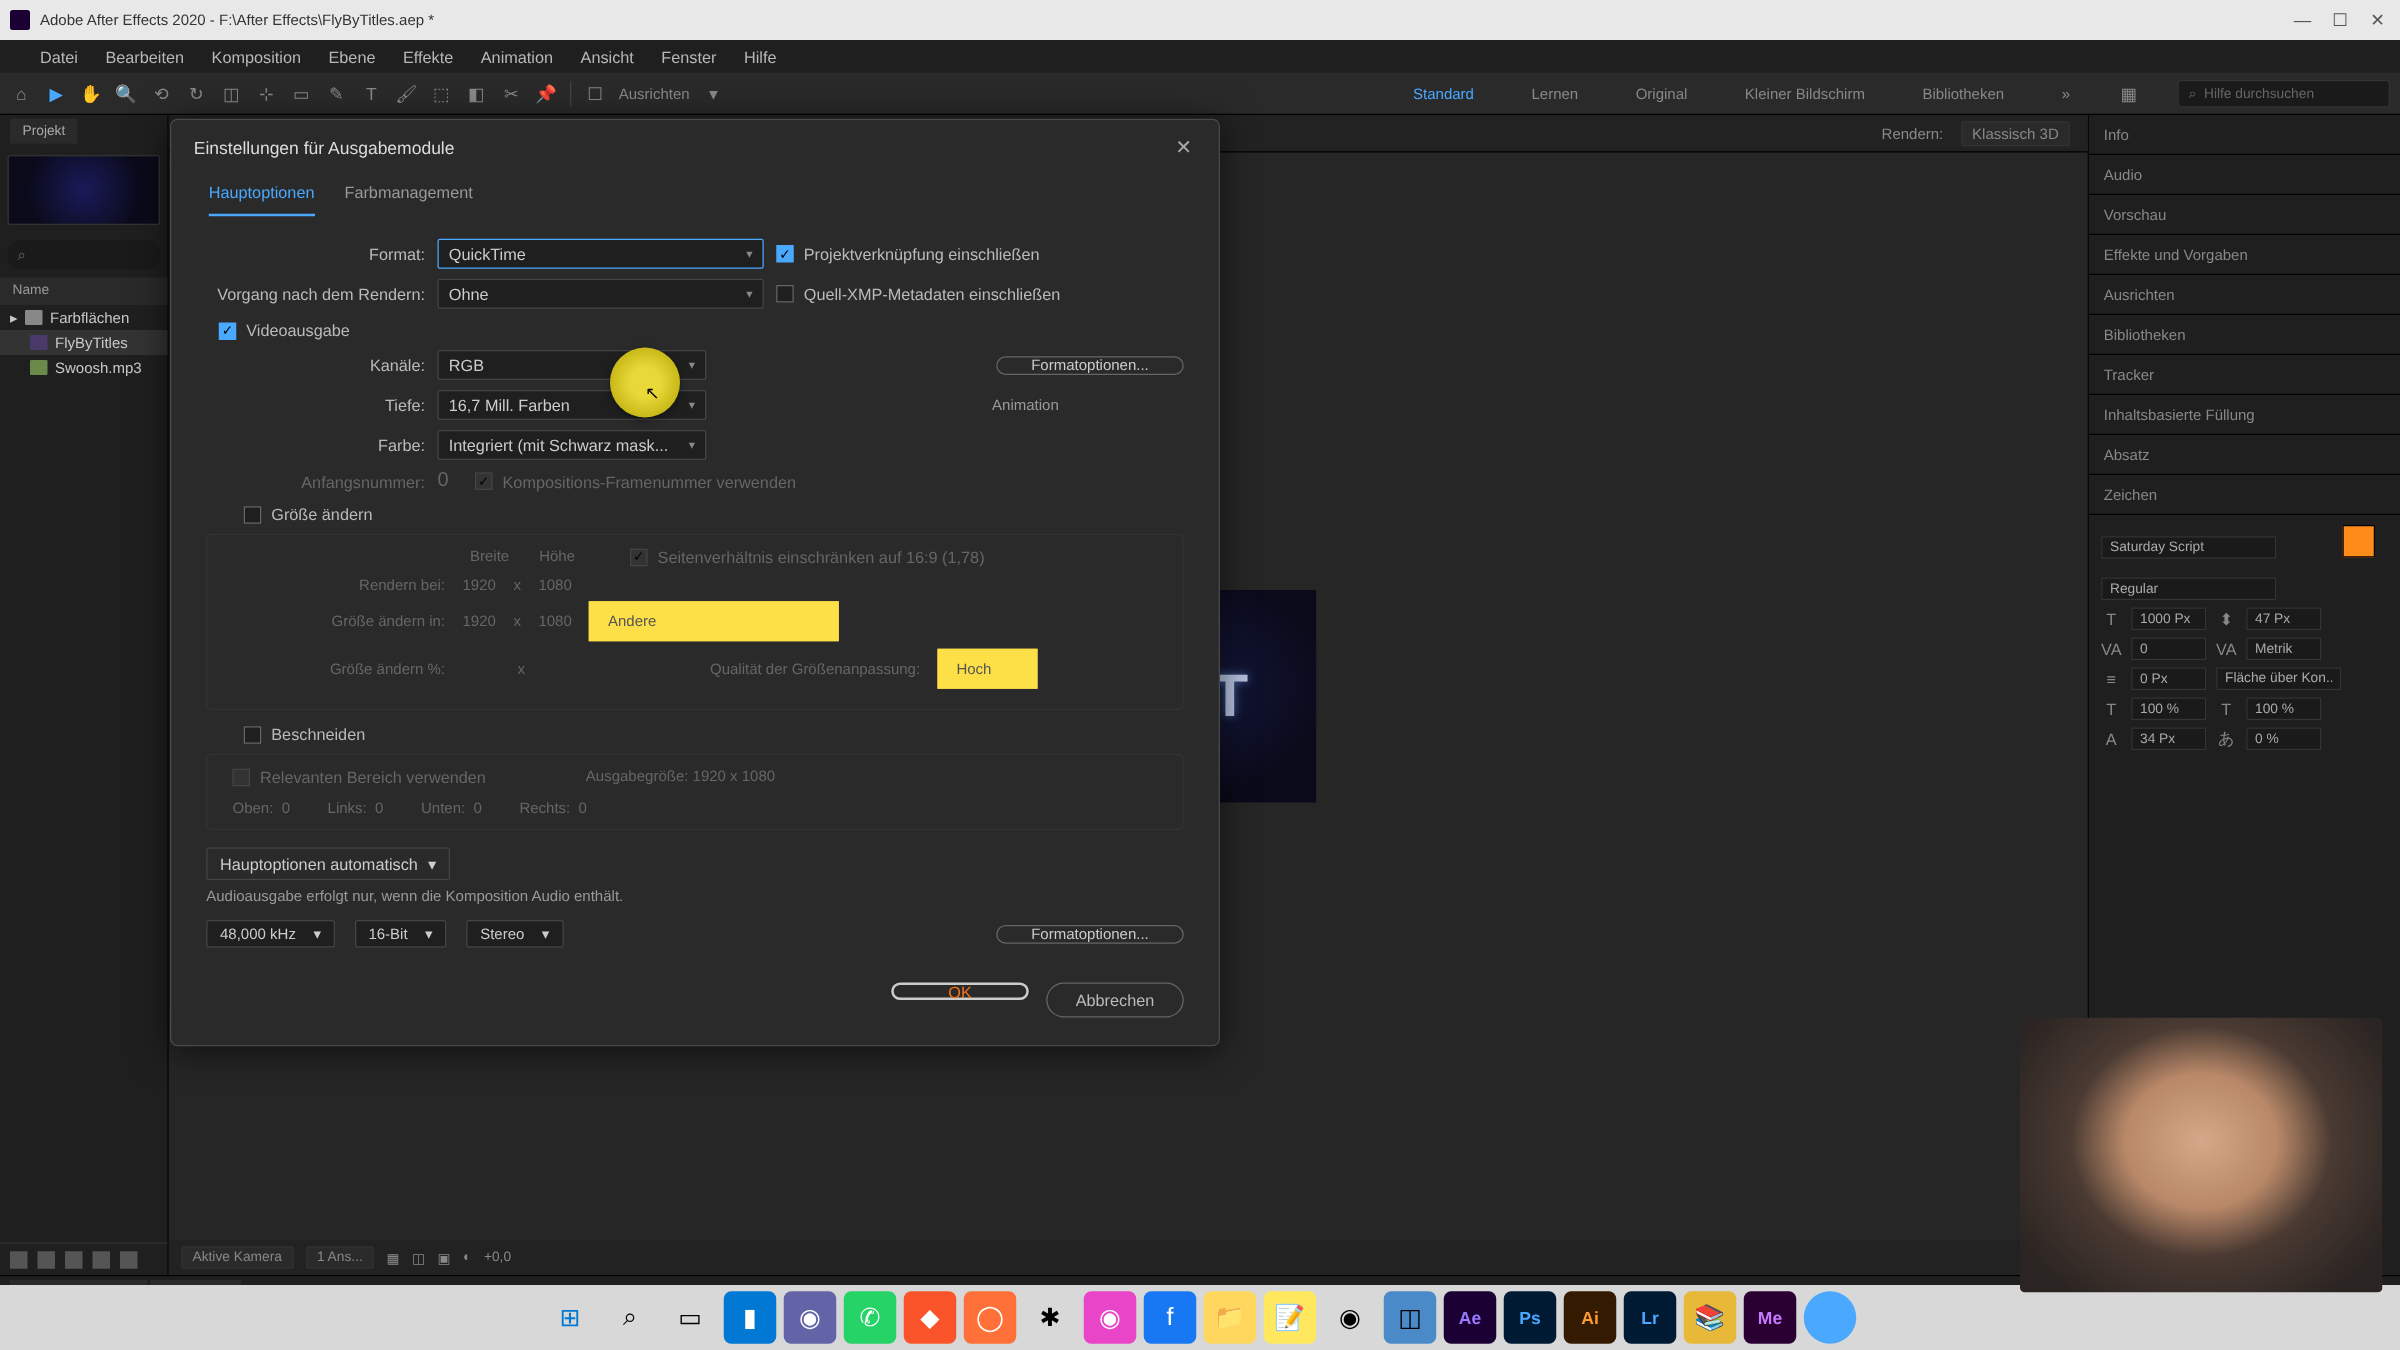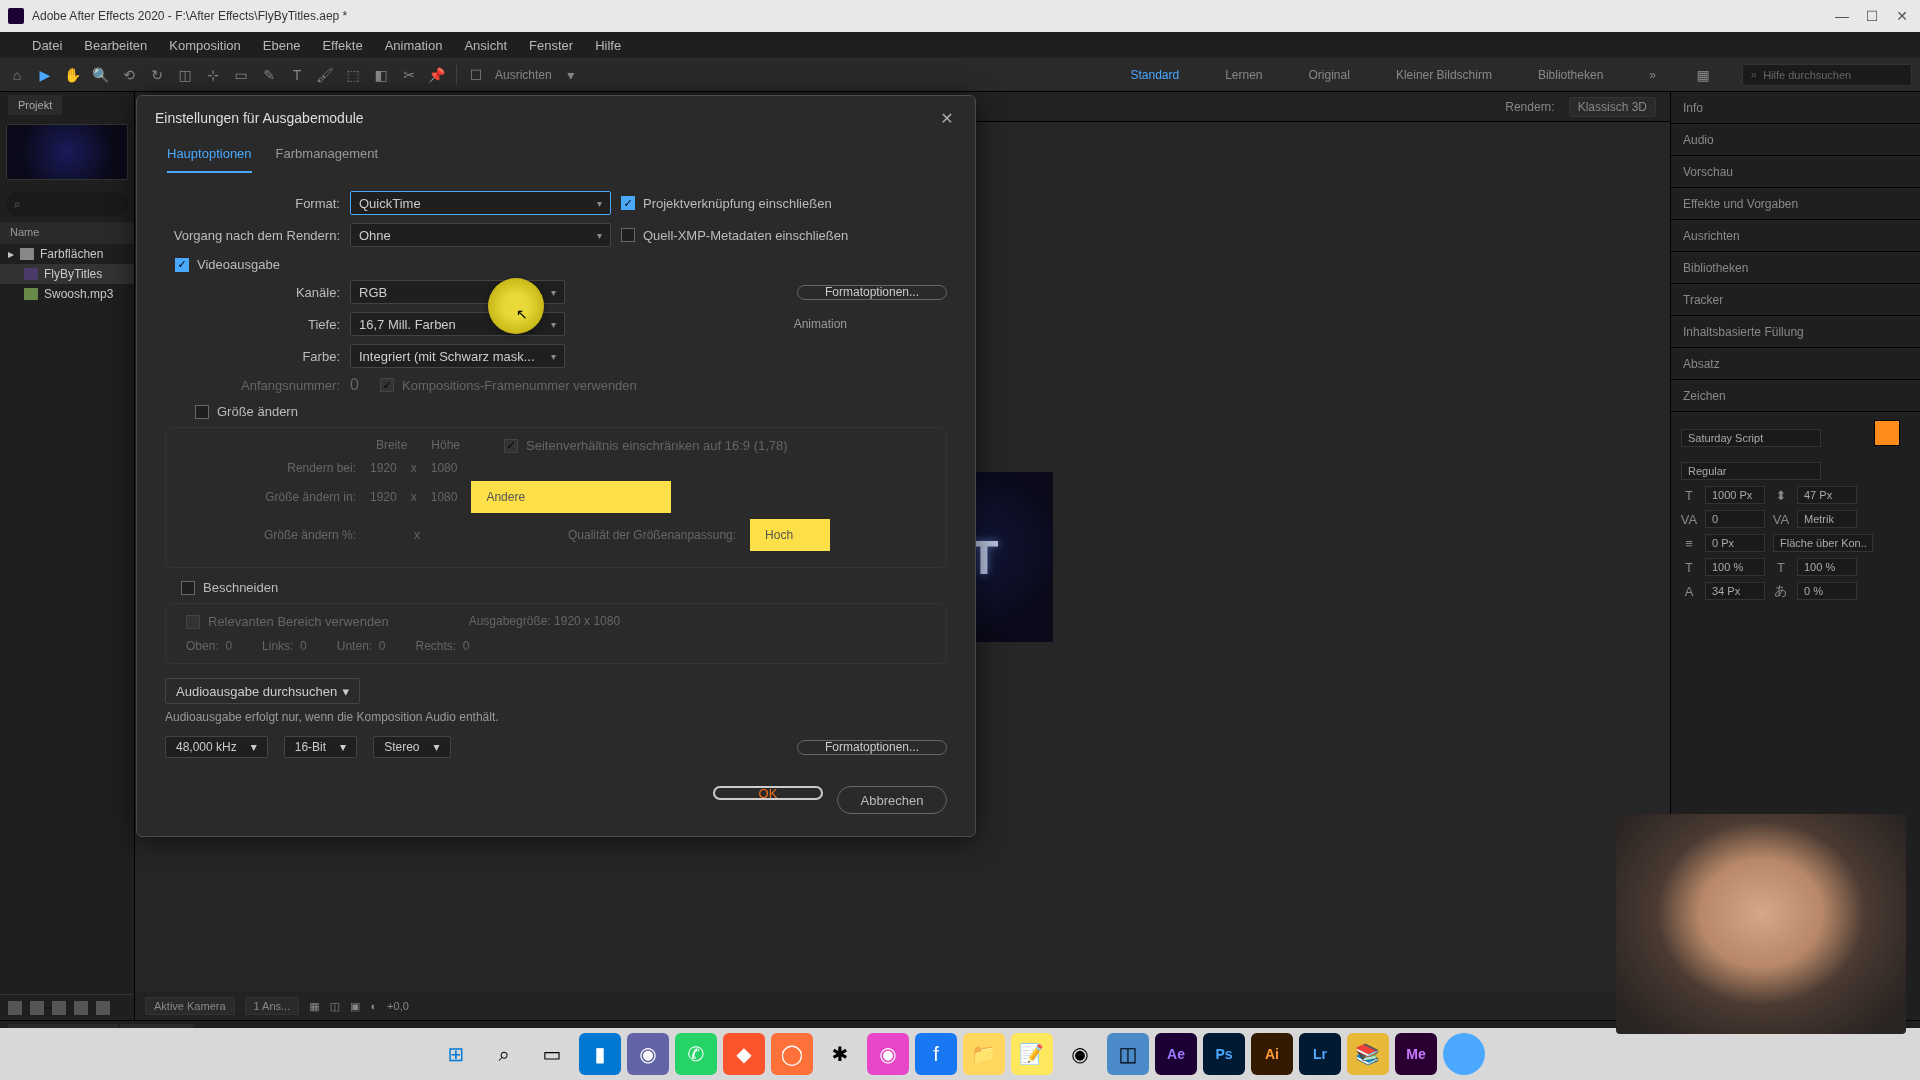--- a/index.html
+++ b/index.html
@@ -434,42 +434,42 @@
       <div class="dim-row">
           <span class="lbl">Größe ändern %:</span>
           <span style="width:30px"></span>
           <span>x</span>
           <span style="width:120px"></span>
           <span>Qualität der Größenanpassung:</span>
           <div class="dim-drop" style="width:80px">Hoch</div>
         </div>
     </div>
 
-    <div class="section-chk" style="margin-left:16px">
+    <div class="section-chk" style="margin-left:30px">
         <div class="box empty" style="width:14px;height:14px;background:#1f1f1f;border:1px solid #666"></div>
         <span>Beschneiden</span>
       </div>
     <div class="crop-body">
       <div style="display:flex;gap:80px;color:#666;font-size:12px">
         <div class="dlg-chk dim">
             <div class="box empty"></div>
             <span>Relevanten Bereich verwenden</span>
           </div>
         <span>Ausgabegröße: 1920 x 1080</span>
       </div>
       <div class="crop-row">
         <span><span>Oben:</span>&nbsp;&nbsp;<span>0</span></span>
         <span><span>Links:</span>&nbsp;&nbsp;<span>0</span></span>
         <span><span>Unten:</span>&nbsp;&nbsp;<span>0</span></span>
         <span><span>Rechts:</span>&nbsp;&nbsp;<span>0</span></span>
       </div>
     </div>
 
     <div class="audio-drop">
-        <span>Audioausgabe durchsuchen</span>
+        <span>Hauptoptionen automatisch</span>
         <span class="chev">▾</span>
       </div>
     <div class="audio-note">Audioausgabe erfolgt nur, wenn die Komposition Audio enthält.</div>
     <div class="audio-row">
       <div class="audio-sel">
           <span>48,000 kHz</span>
           <span class="chev">▾</span>
         </div>
       <div class="audio-sel">
           <span>16-Bit</span>

